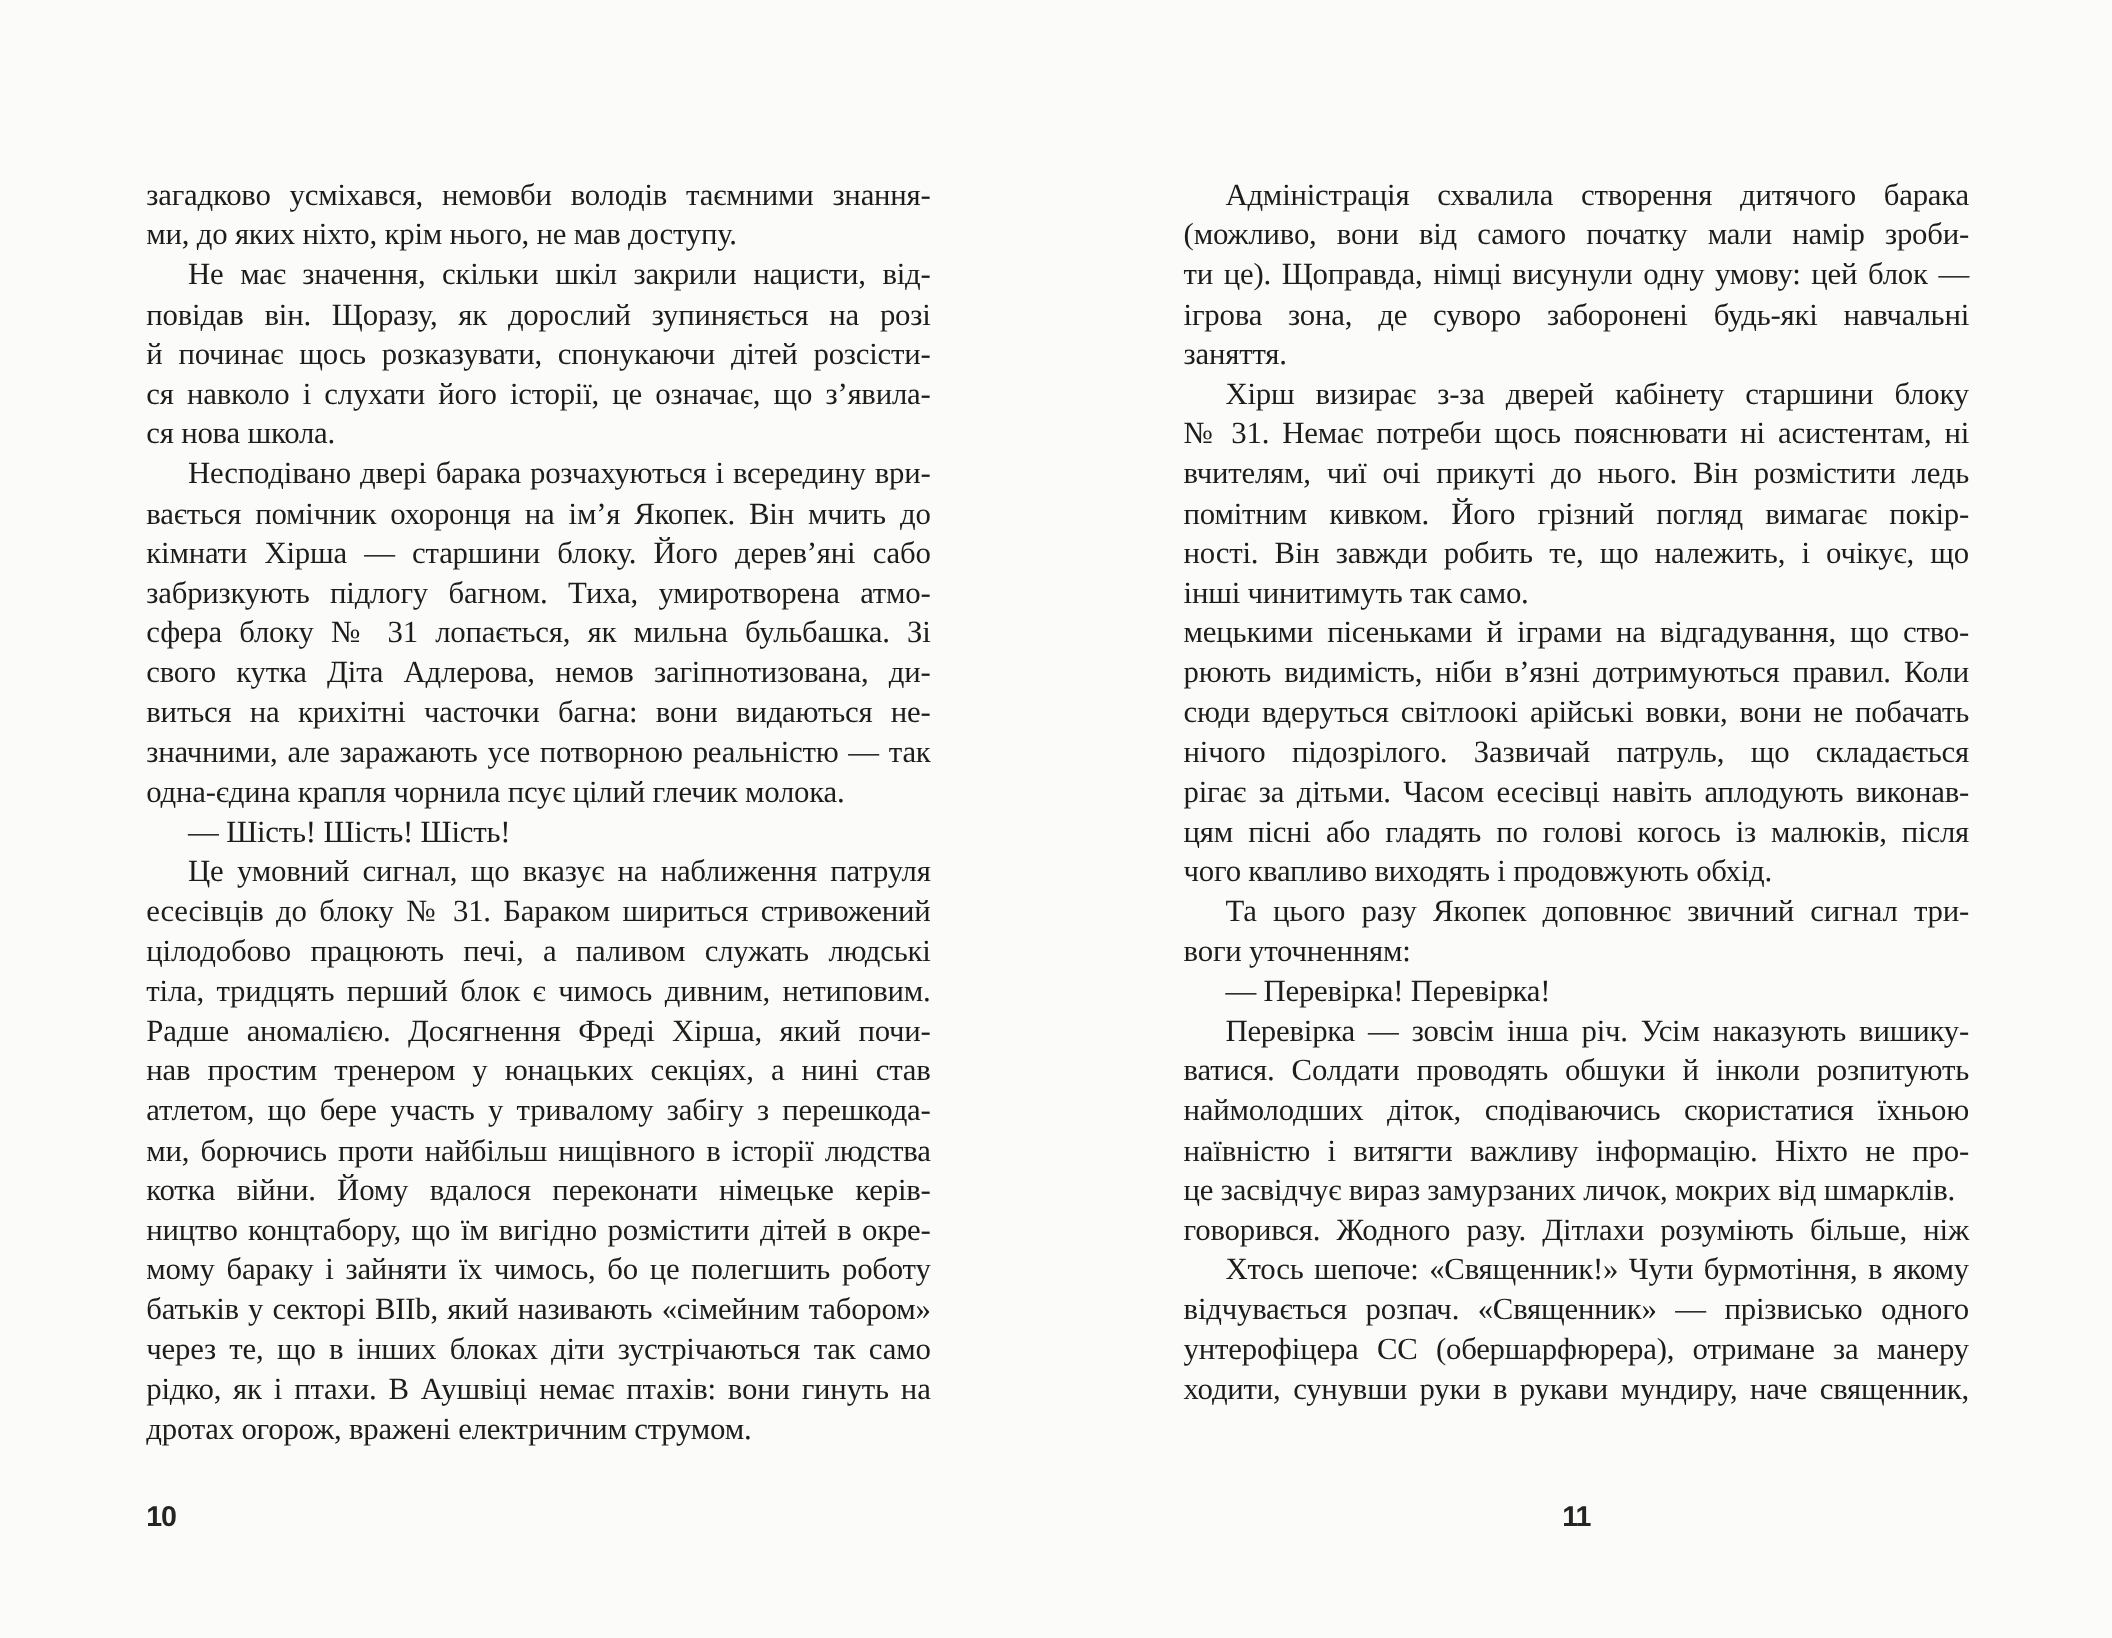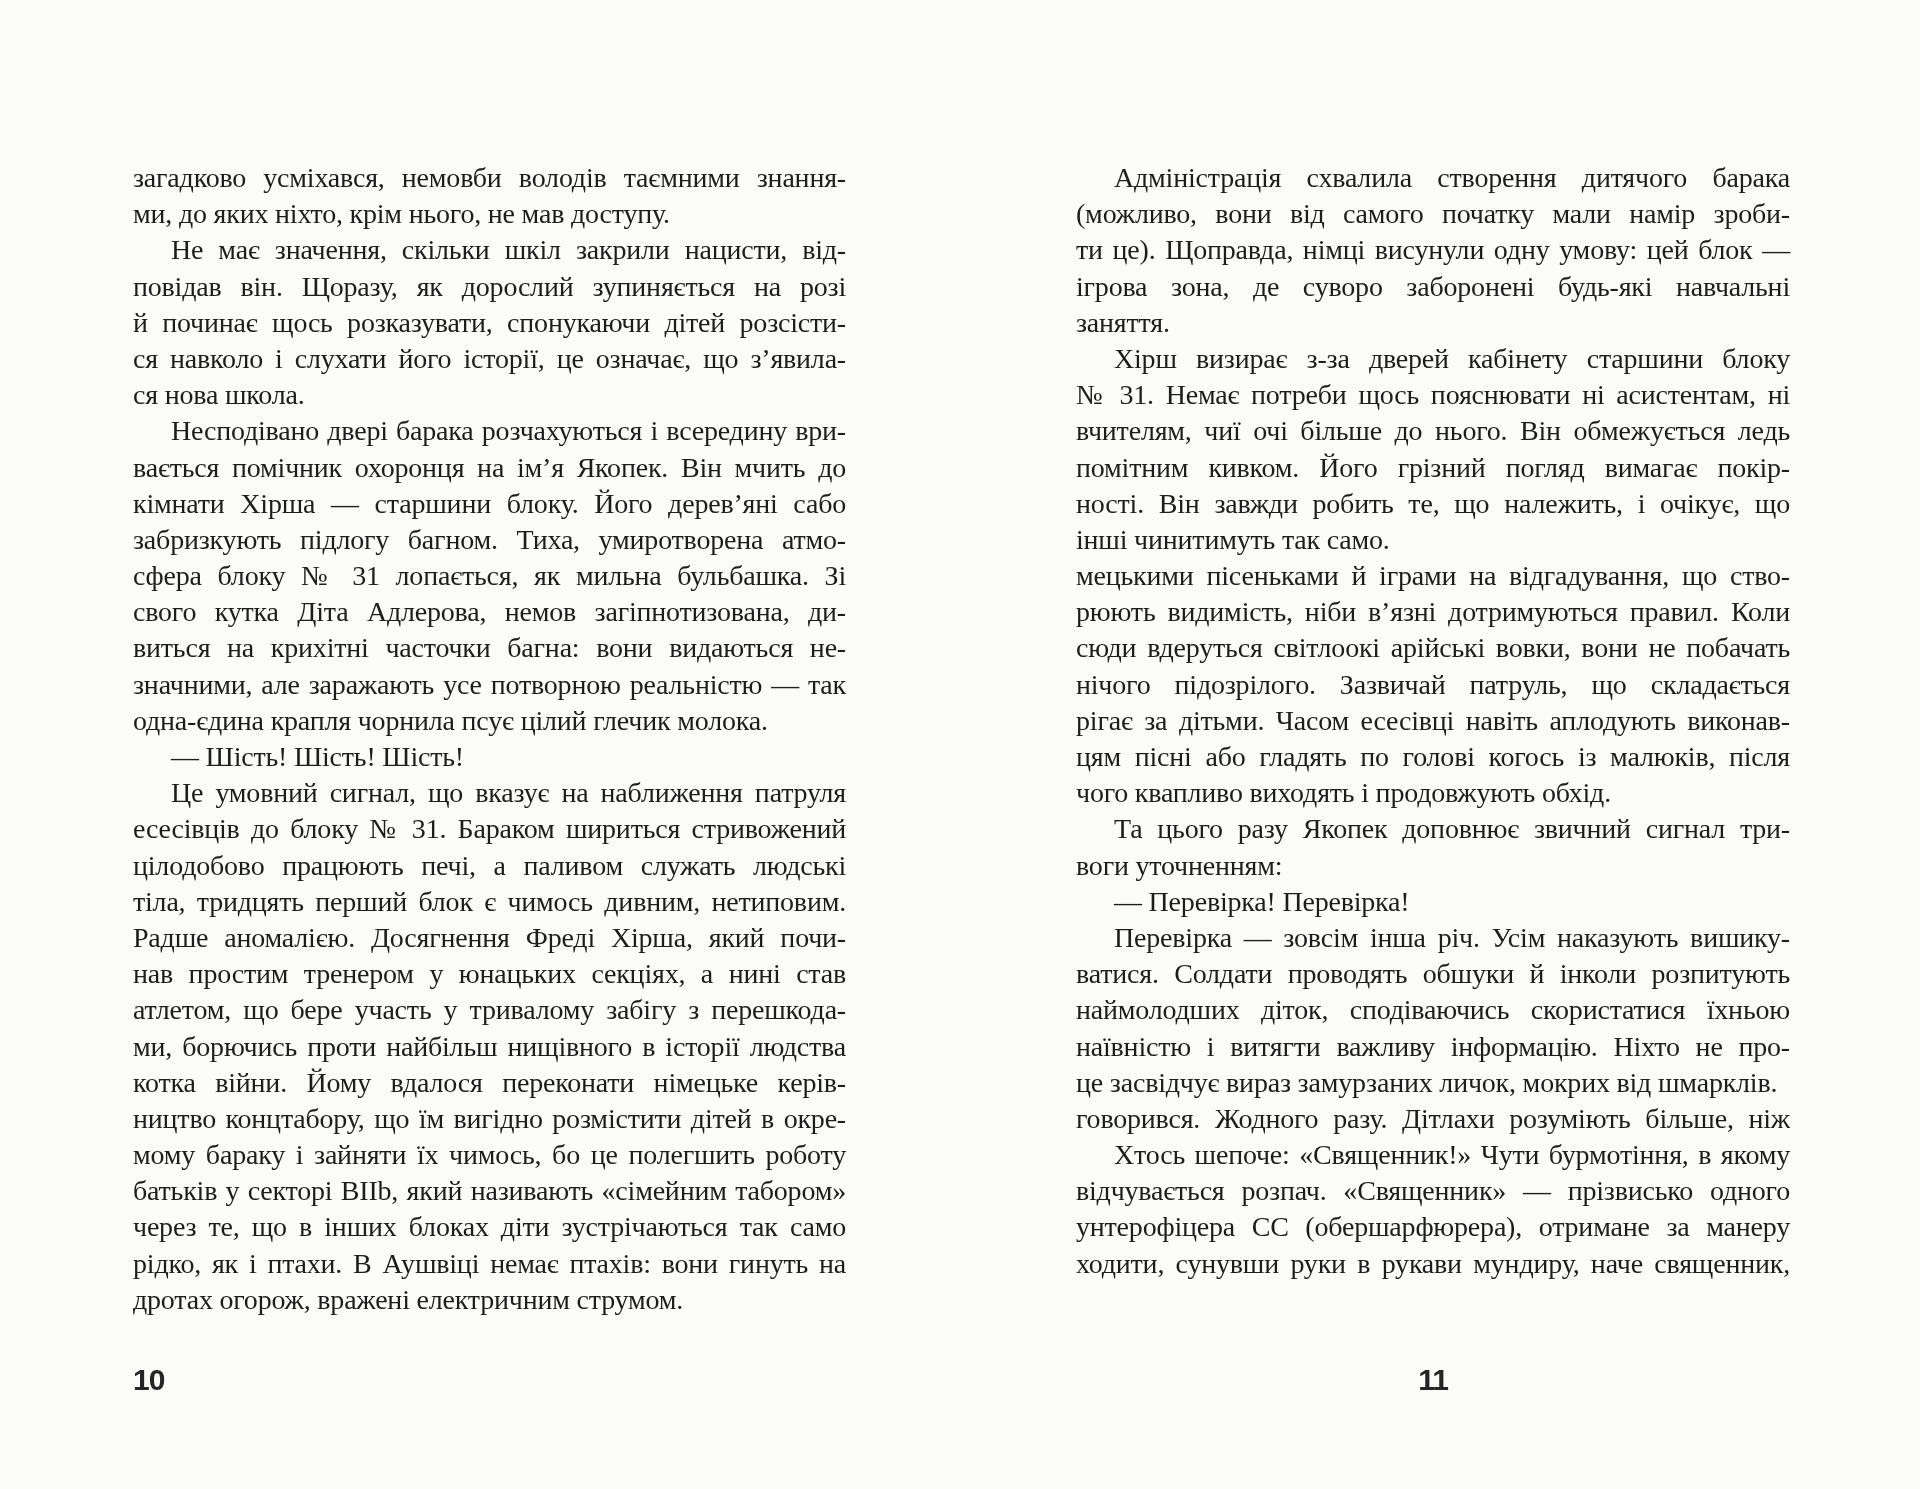--- a/index.html
+++ b/index.html
@@ -37,21 +37,21 @@
     text-align-last: left;
   }
   .line.indent {
     text-indent: 38px;
   }
   .pagenum {
     position: absolute;
     top: 1363px;
     font-family: "Liberation Sans", sans-serif;
     font-weight: bold;
-    font-size: 30px;
+    font-size: 26px;
     letter-spacing: -1px;
     color: #252525;
   }
   .pagenum.left  { left: 133px; }
   .pagenum.right { left: 1076px; width: 714px; text-align: center; }
 </style>
 </head>
 <body>
 
 <div class="book-spread">
@@ -92,21 +92,21 @@
     </div>
 
   <div class="page-text right">
       <div class="line indent">Адміністрація схвалила створення дитячого барака</div>
       <div class="line">(можливо, вони від самого початку мали намір зроби-</div>
       <div class="line">ти це). Щоправда, німці висунули одну умову: цей блок —</div>
       <div class="line">ігрова зона, де суворо заборонені будь-які навчальні</div>
       <div class="line end">заняття.</div>
       <div class="line indent">Хірш визирає з-за дверей кабінету старшини блоку</div>
       <div class="line">№ 31. Немає потреби щось пояснювати ні асистентам, ні</div>
-      <div class="line">вчителям, чиї очі більше до нього. Він обмежується ледь</div>
+      <div class="line">вчителям, чиї очі прикуті до нього. Він розмістити ледь</div>
       <div class="line">помітним кивком. Його грізний погляд вимагає покір-</div>
       <div class="line">ності. Він завжди робить те, що належить, і очікує, що</div>
       <div class="line end">інші чинитимуть так само.</div>
       <div class="line">мецькими пісеньками й іграми на відгадування, що ство-</div>
       <div class="line">рюють видимість, ніби в’язні дотримуються правил. Коли</div>
       <div class="line">сюди вдеруться світлоокі арійські вовки, вони не побачать</div>
       <div class="line">нічого підозрілого. Зазвичай патруль, що складається</div>
       <div class="line">рігає за дітьми. Часом есесівці навіть аплодують виконав-</div>
       <div class="line">цям пісні або гладять по голові когось із малюків, після</div>
       <div class="line end">чого квапливо виходять і продовжують обхід.</div>

